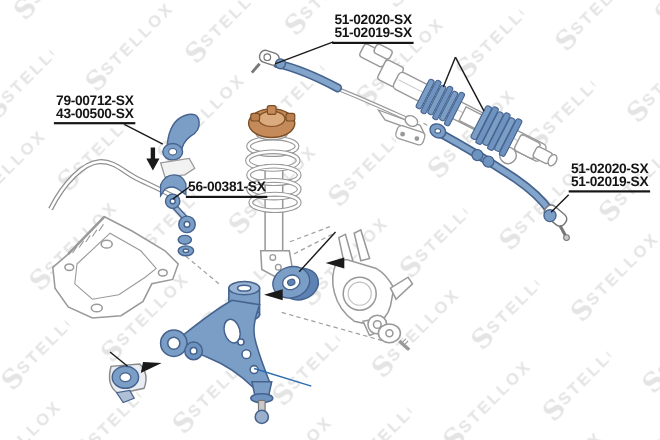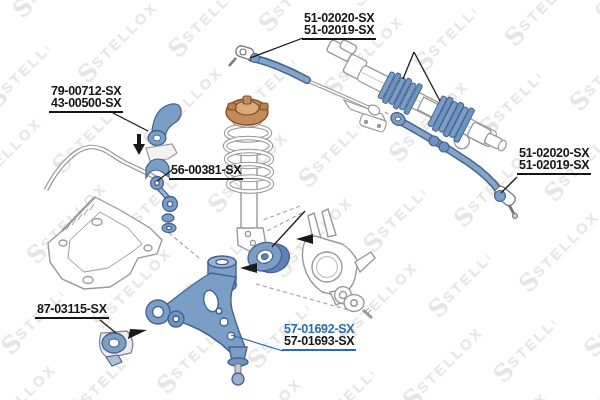--- a/index.html
+++ b/index.html
@@ -277,22 +277,15 @@
 <div class="label" style="left:169px;top:164px;">
   <span>56-00381-SX</span>
 </div>
 
 
 <div class="label" style="left:517px;top:147px;">
   <span>51-02020-SX</span>
   <span>51-02019-SX</span>
 </div>
 
-<div class="label" style="left:35px;top:303px;">
-  <span>87-03115-SX</span>
-</div>
-
-<div class="label link-style" style="left:282px;top:323px;">
-  <span class="blue">57-01692-SX</span>
-  <span>57-01693-SX</span>
-</div>
+
 
 </div>
 
 </body></html>

